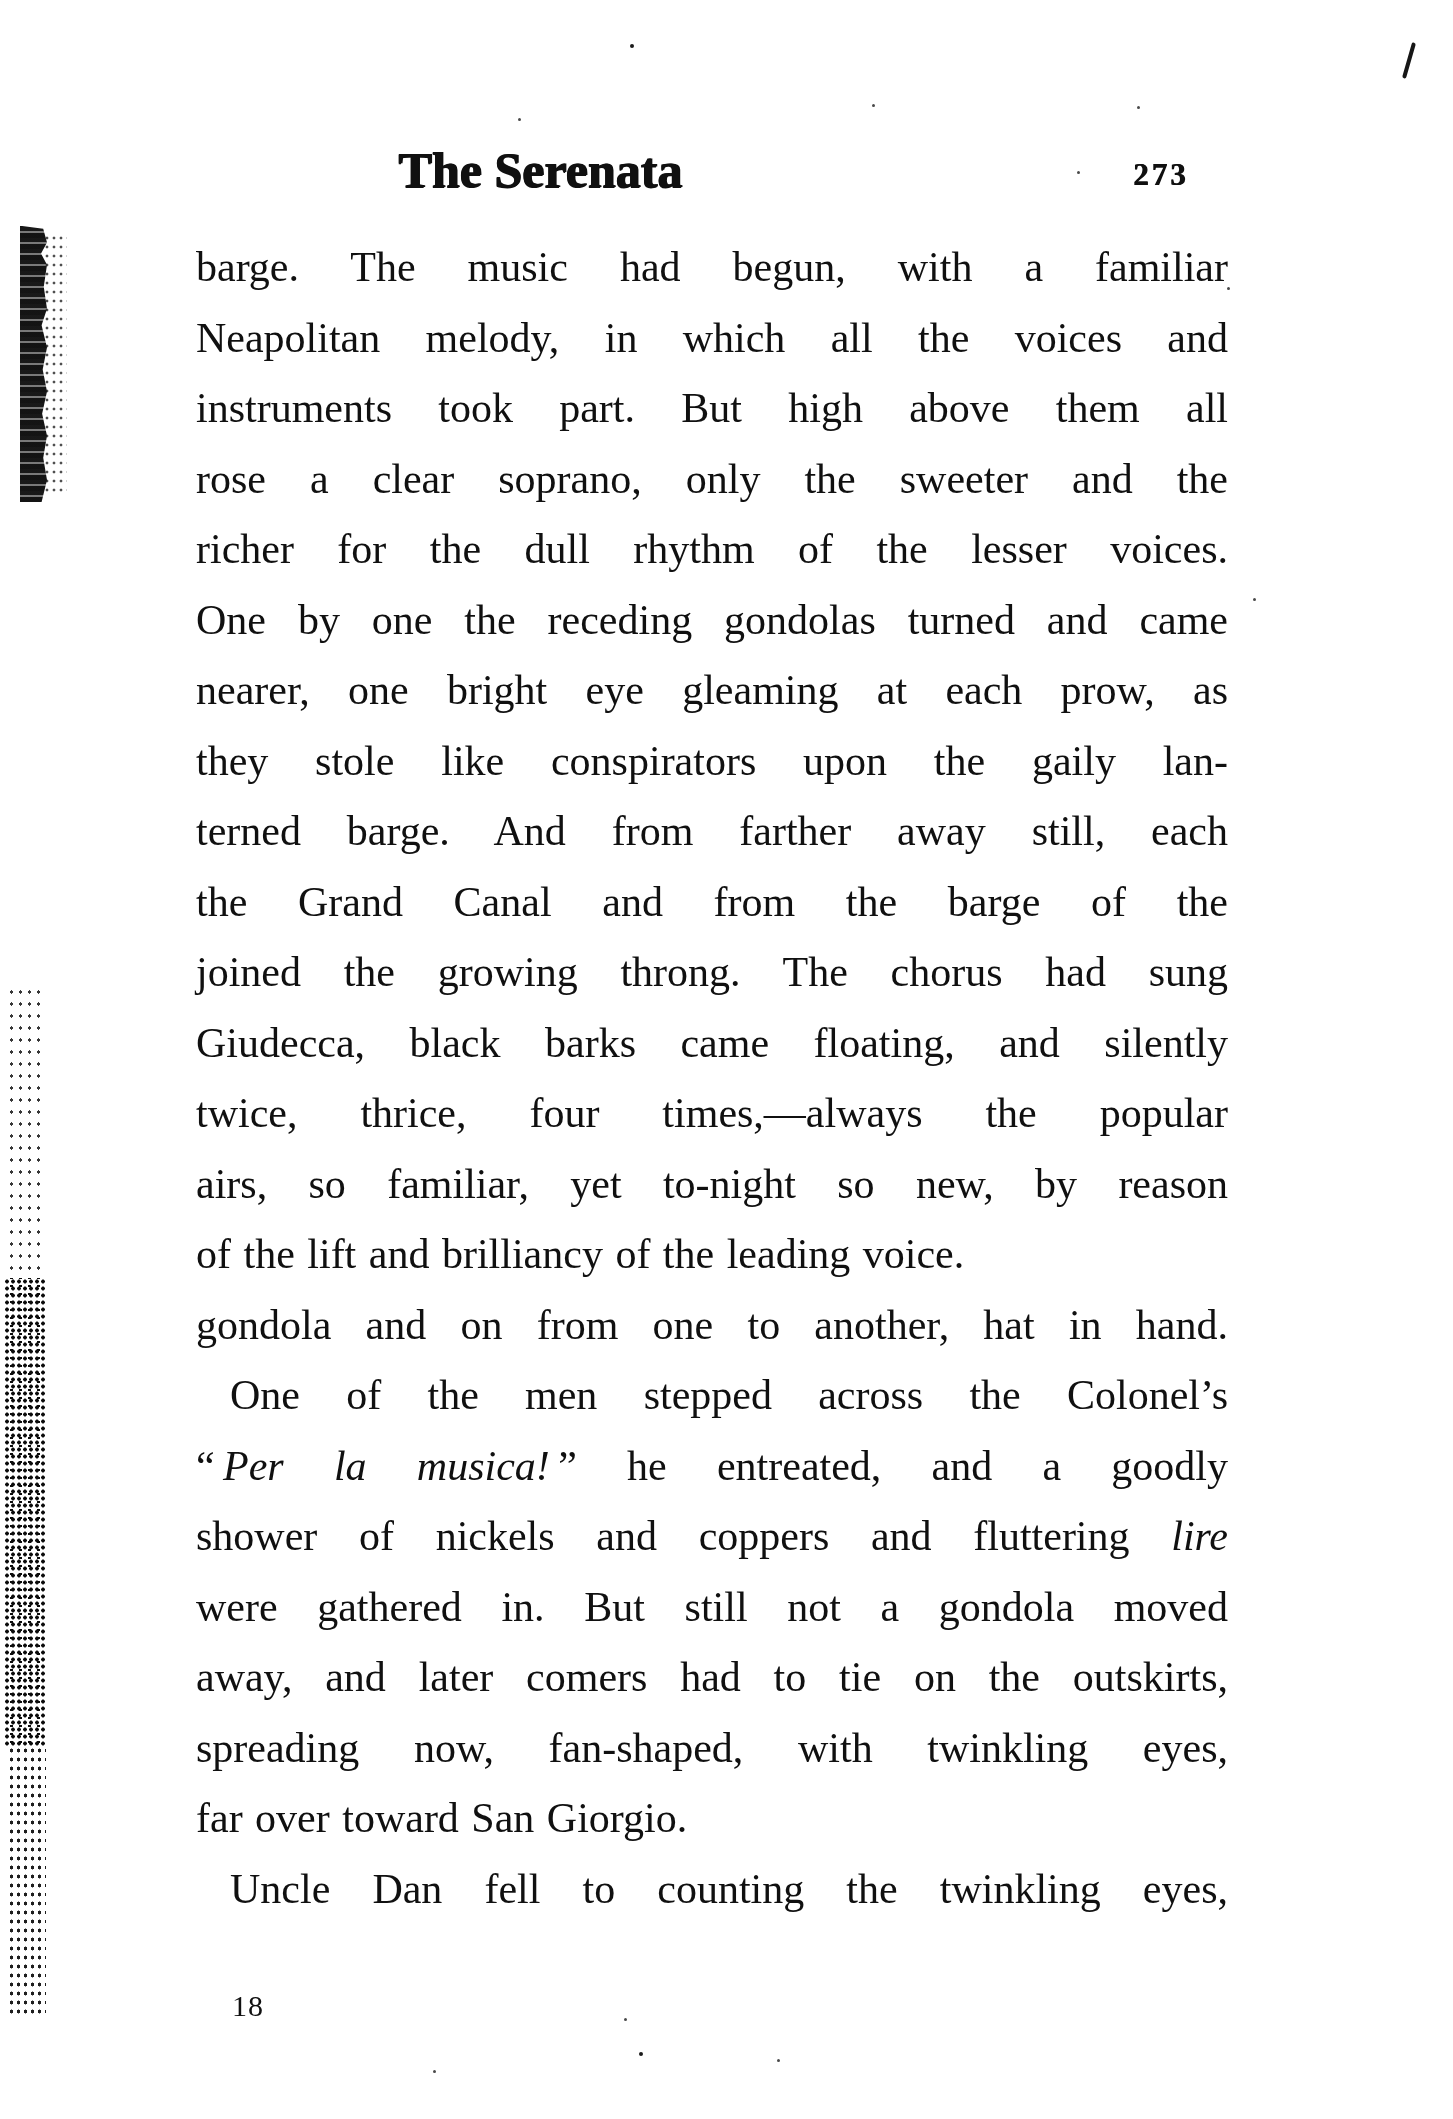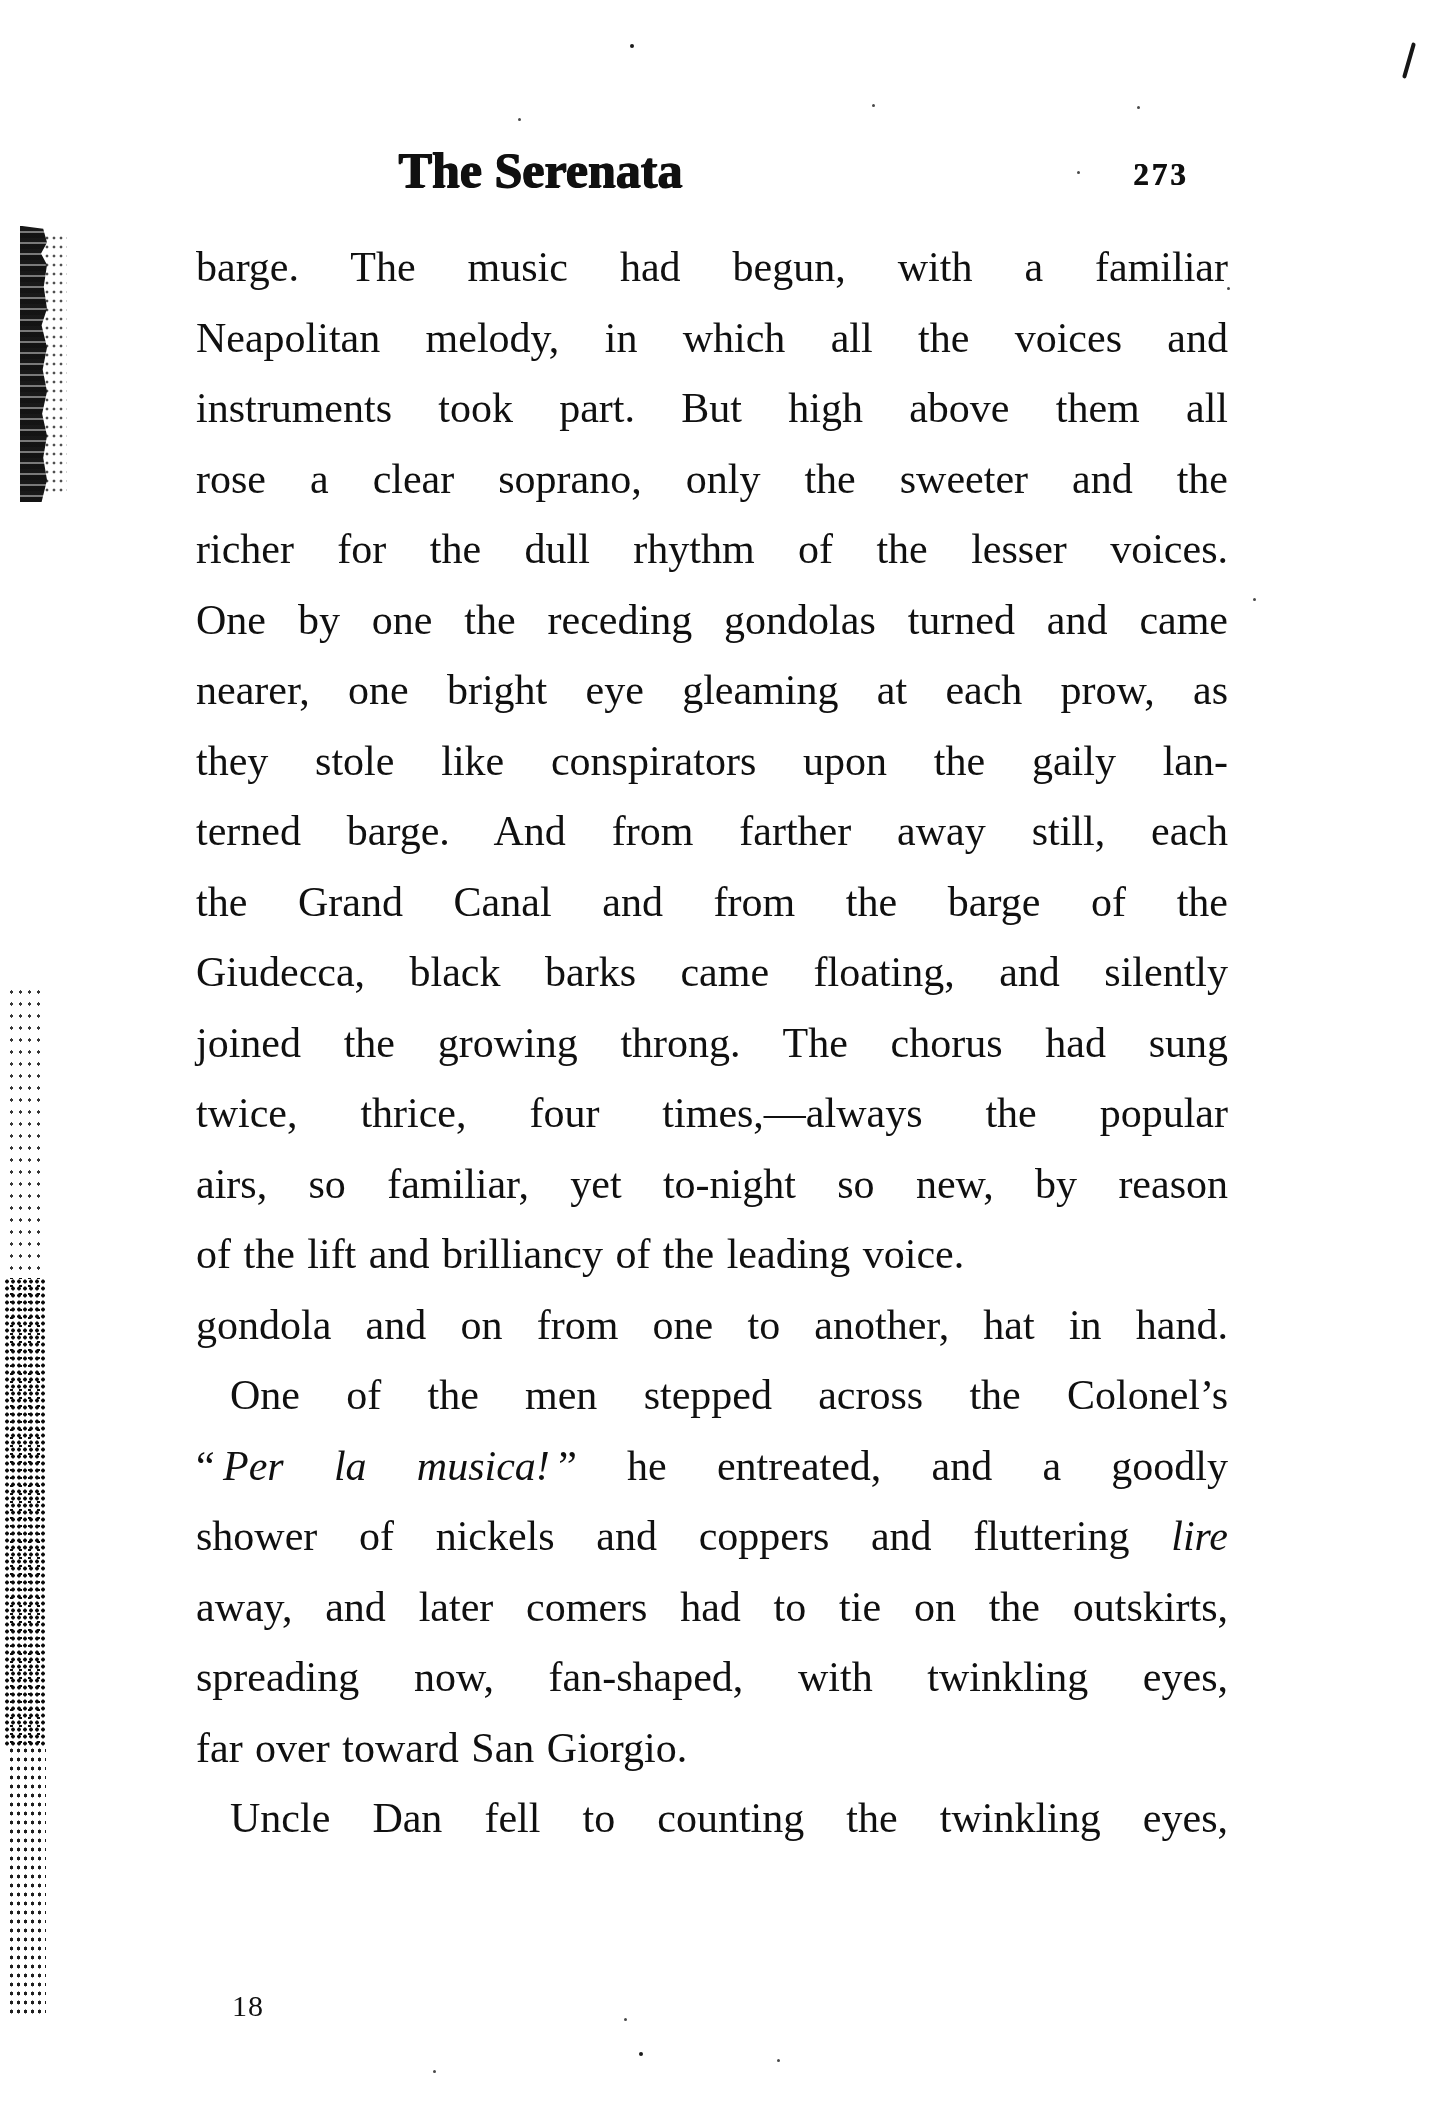--- a/index.html
+++ b/index.html
@@ -110,29 +110,30 @@
       <div class="line"><span>barge.  The music had begun, with a familiar</span></div>
       <div class="line"><span>Neapolitan melody, in which all the voices and</span></div>
       <div class="line"><span>instruments took part.  But high above them all</span></div>
       <div class="line"><span>rose a clear soprano, only the sweeter and the</span></div>
       <div class="line"><span>richer for the dull rhythm of the lesser voices.</span></div>
       <div class="line"><span>One by one the receding gondolas turned and came</span></div>
       <div class="line"><span>nearer, one bright eye gleaming at each prow, as</span></div>
       <div class="line"><span>they stole like conspirators upon the gaily lan-</span></div>
       <div class="line"><span>terned barge.  And from farther away still, each</span></div>
       <div class="line"><span>the Grand Canal and from the barge of the</span></div>
+      <div class="line"><span>joined the growing throng.  The chorus had sung</span></div>
       <div class="line"><span>Giudecca, black barks came floating, and silently</span></div>
-      <div class="line"><span>joined the growing throng.  The chorus had sung</span></div>
       <div class="line"><span>twice, thrice, four times,—always the popular</span></div>
       <div class="line"><span>airs, so familiar, yet to-night so new, by reason</span></div>
       <div class="line left"><span>of the lift and brilliancy of the leading voice.</span></div>
       <div class="line"><span>gondola and on from one to another, hat in hand.</span></div>
       <div class="line indent"><span>One of the men stepped across the Colonel’s</span></div>
       <div class="line"><span>“ </span><em>Per la musica!</em><span> ” he entreated, and a goodly</span></div>
       <div class="line"><span>shower of nickels and coppers and fluttering </span><em>lire</em></div>
+      <div class="line"><span>were gathered in.  But still not a gondola moved</span></div>
       <div class="line"><span>away, and later comers had to tie on the outskirts,</span></div>
       <div class="line"><span>spreading now, fan-shaped, with twinkling eyes,</span></div>
       <div class="line left"><span>far over toward San Giorgio.</span></div>
       <div class="line indent"><span>Uncle Dan fell to counting the twinkling eyes,</span></div>
     </div>
 
   <div class="signature">18</div>
 
   <div class="slash-mark"></div>
   <div class="streak-top"></div>

